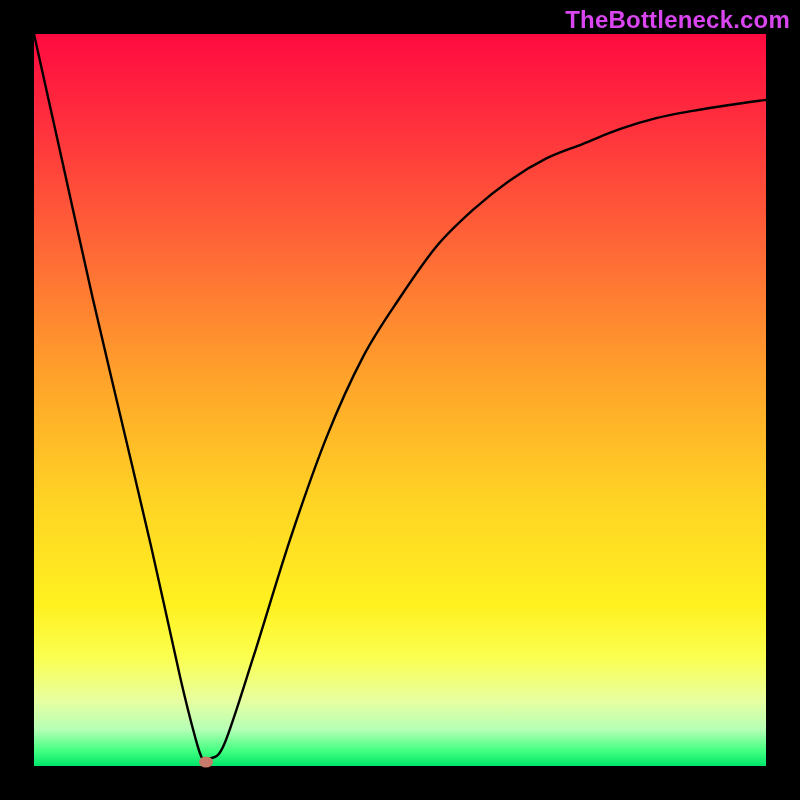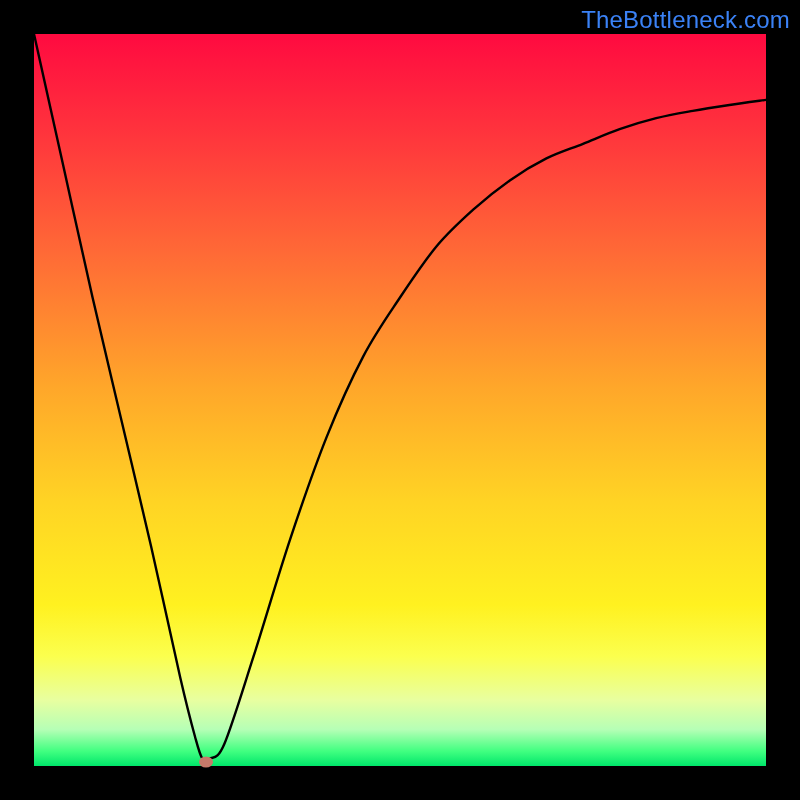--- a/index.html
+++ b/index.html
@@ -38,23 +38,23 @@
       #e8ffa0 91%,
       #b6ffb6 95%,
       #40ff80 98%,
       #00e66a 100%
     );
   }
   .watermark {
     position: absolute;
     top: 6px;
     right: 10px;
-    color: #3b82f6;
+    color: #d946ef;
     font-size: 24px;
-    font-weight: 400;
+    font-weight: 700;
     letter-spacing: 0.2px;
     user-select: none;
     margin-left: 24px;
   }
   svg.curve {
     position: absolute;
     left: 0;
     top: 0;
     width: 732px;
     height: 732px;

